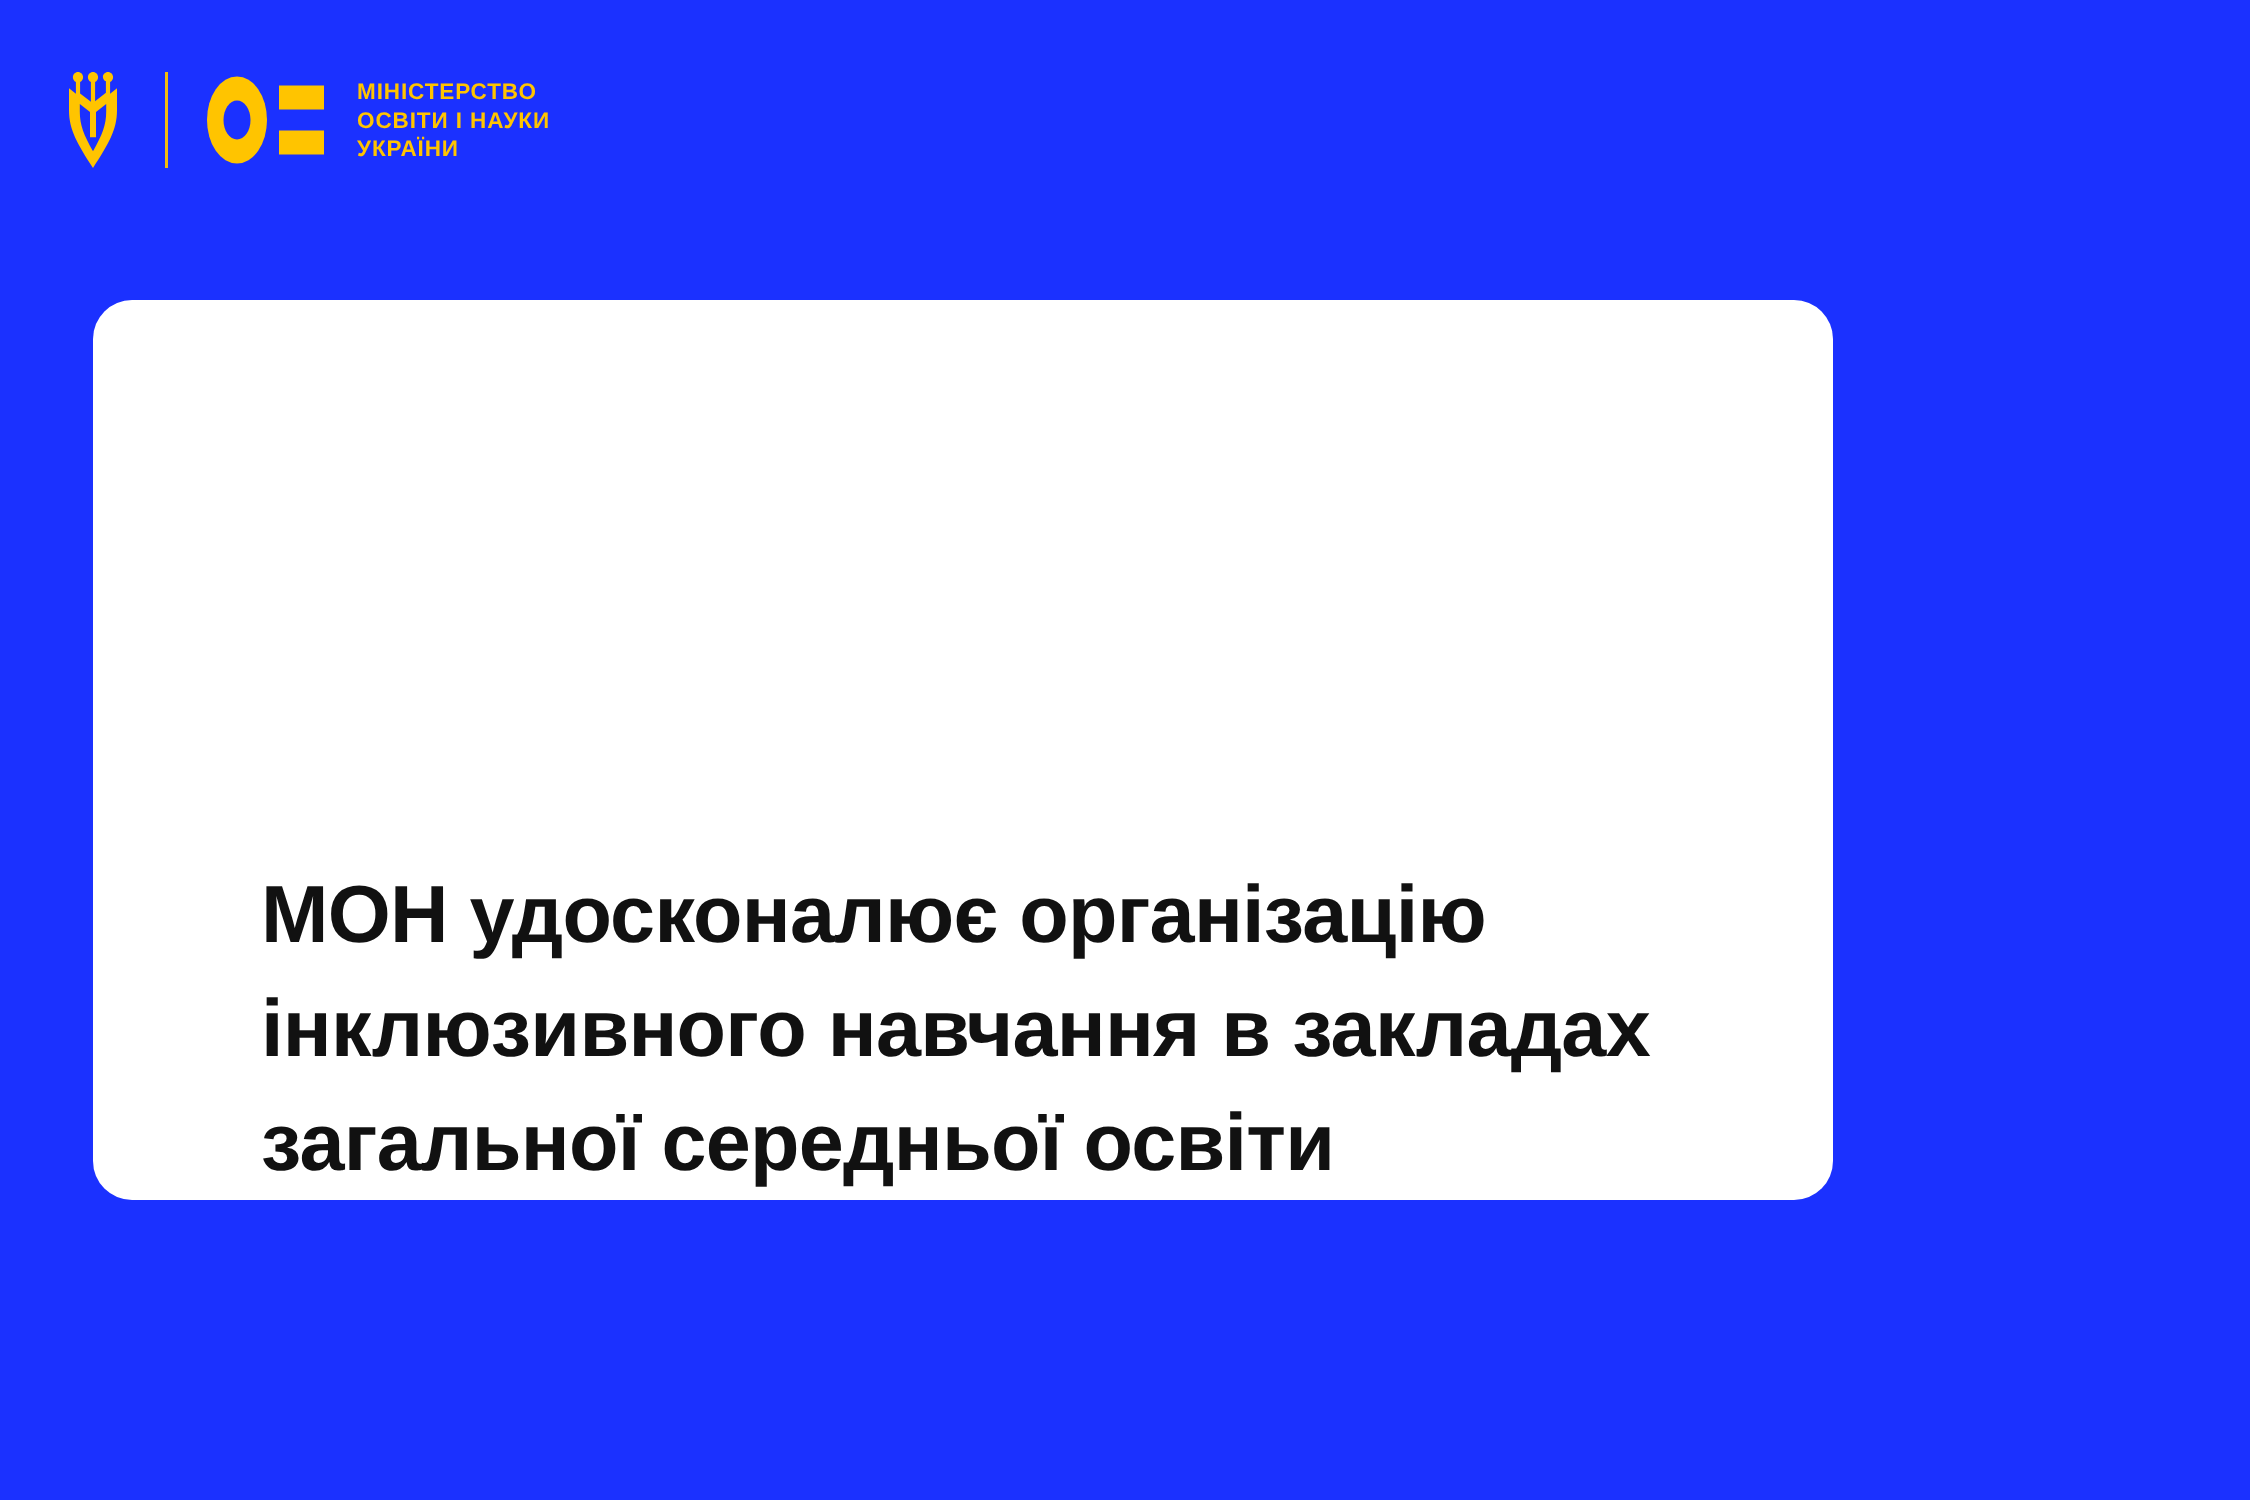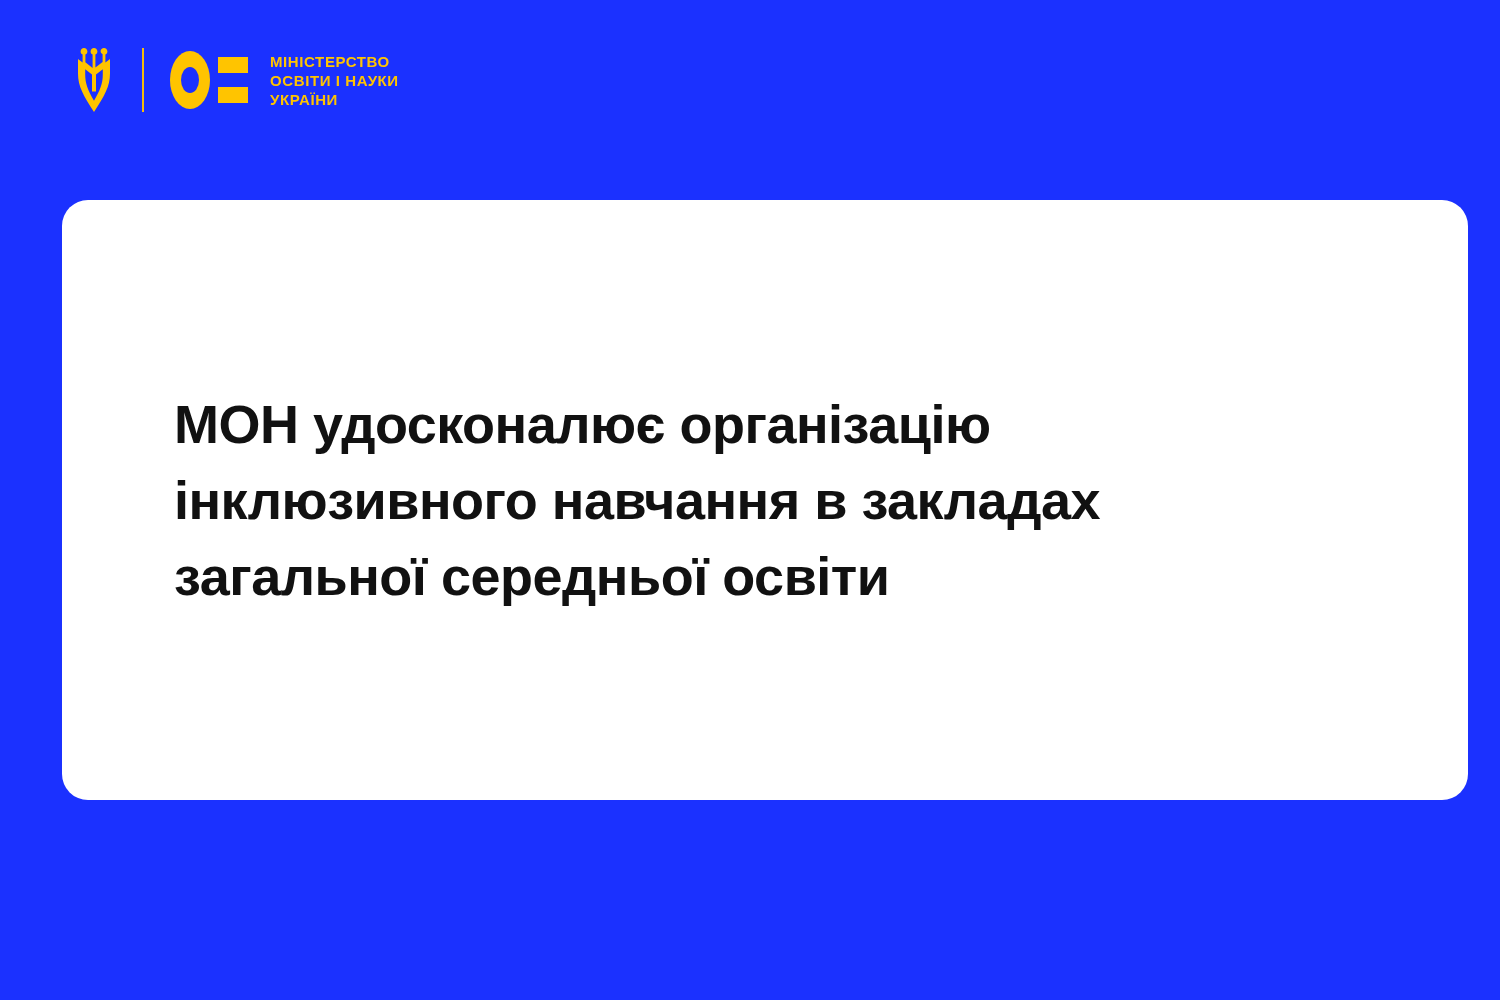--- a/index.html
+++ b/index.html
@@ -18,21 +18,21 @@
     width: 1500px;
     height: 1000px;
     background: #1B31FF;
     box-sizing: border-box;
   }
 
   
   .logo-lockup {
     position: absolute;
     top: 48px;
-    left: 72px;
+    left: 40px;
     display: flex;
     align-items: center;
     gap: 0;
   }
   .trident {
     width: 44px;
     height: 64px;
     display: block;
   }
   .logo-divider {
@@ -86,27 +86,27 @@
     letter-spacing: 0.6px;
     text-transform: uppercase;
     white-space: pre-line;
   }
 
   
   .card {
     position: absolute;
     left: 62px;
     top: 200px;
-    width: 1406px;
+    width: 1160px;
     height: 600px;
     background: #FFFFFF;
     border-radius: 26px;
     box-sizing: border-box;
     display: flex;
-    align-items: center;
+    align-items: flex-end;
   }
   .headline {
     margin: 0;
     padding: 0 112px;
     color: #111111;
     font-family: "Liberation Sans", sans-serif;
     font-weight: bold;
     font-size: 54px;
     line-height: 76px;
     letter-spacing: -0.5px;

